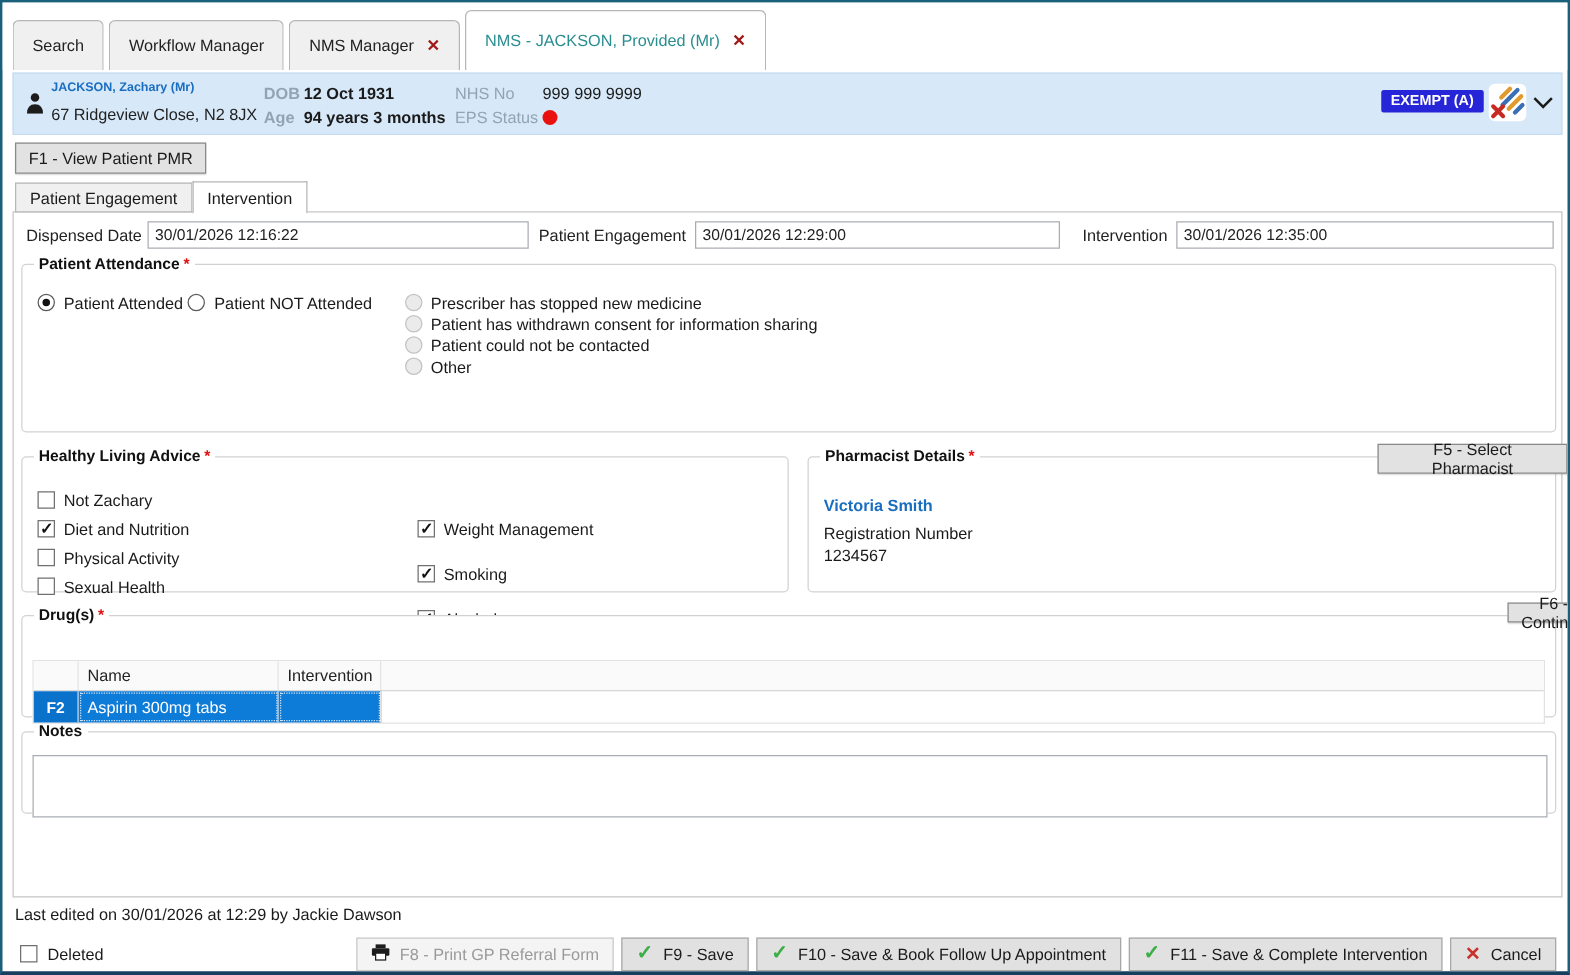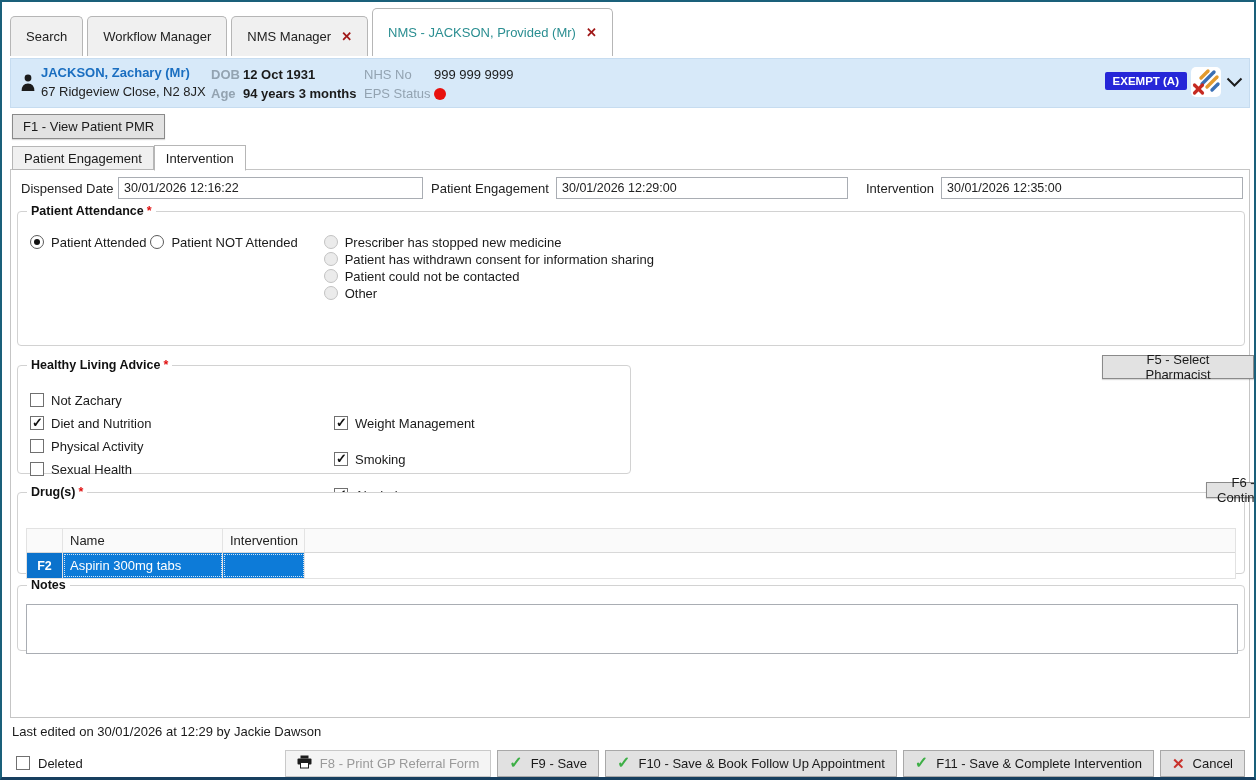--- a/index.html
+++ b/index.html
@@ -14,21 +14,21 @@
 .tab { height:40px; display:flex; align-items:center; gap:10px; padding:0 15px;
   background:#f0f0f0; border:1px solid #b6b6b6; border-bottom:none;
   border-radius:5px 5px 0 0; margin-right:4px; font-size:13px; color:#222; cursor:default; }
 .tab.active { height:48px; background:#fff; color:#2a8e91; z-index:3; }
 .tab-close { color:#a01818; font-weight:bold; font-size:13px; }
 
 
 #banner { position:absolute; top:56px; left:8px; width:1240px; height:50px;
   background:#d7e9f9; border:1px solid #c6dcf0; }
 #person-icon { position:absolute; left:10px; top:15px; }
-#b-name { position:absolute; left:30px; top:6px; color:#1a6ec0; font-weight:bold; font-size:13px; }
+#b-name { position:absolute; left:30px; top:6px; color:#1a6ec0; font-weight:bold; font-size:10px; }
 #b-address { position:absolute; left:30px; top:25px; font-size:13px; color:#222; }
 .glabel { color:#93a3b1; }
 .bcol { position:absolute; font-size:13px; line-height:19px; }
 #b-col1 { left:200px; top:6px;font-weight:bold; }
 #b-col1 .glabel { display:inline-block; width:32px; }
 #b-col2 { left:353px; top:6px; }
 #b-col2 .glabel { display:inline-block; width:70px; }
 .eps-dot { display:inline-block; width:12px; height:12px; border-radius:50%;
   background:#e8110e; vertical-align:-2px; }
 #exempt-badge { position:absolute; right:62px; top:13px; background:#2626d8; color:#fff;
@@ -259,20 +259,26 @@
           <span class="checkbox checked"></span>
           <span>Smoking</span>
         </div>
         <div class="ctl-row">
           <span class="checkbox checked"></span>
           <span>Alcohol</span>
         </div>
       </div>
     </fieldset>
 
+    <fieldset class="box" id="fs-pharm">
+      <legend><span>Pharmacist Details</span><span class="star">*</span></legend>
+      <div id="ph-name">Victoria Smith</div>
+      <div id="ph-reg-label">Registration Number</div>
+      <div id="ph-reg-num">1234567</div>
+    </fieldset>
 
     <fieldset class="box" id="fs-drugs">
       <legend><span>Drug(s)</span><span class="star">*</span></legend>
       <div id="d-table">
         <div class="d-head">
           <div class="cell c0"></div>
           <div class="cell c1">Name</div>
           <div class="cell c2">Intervention</div>
           <div class="cell cfill"></div>
         </div>

